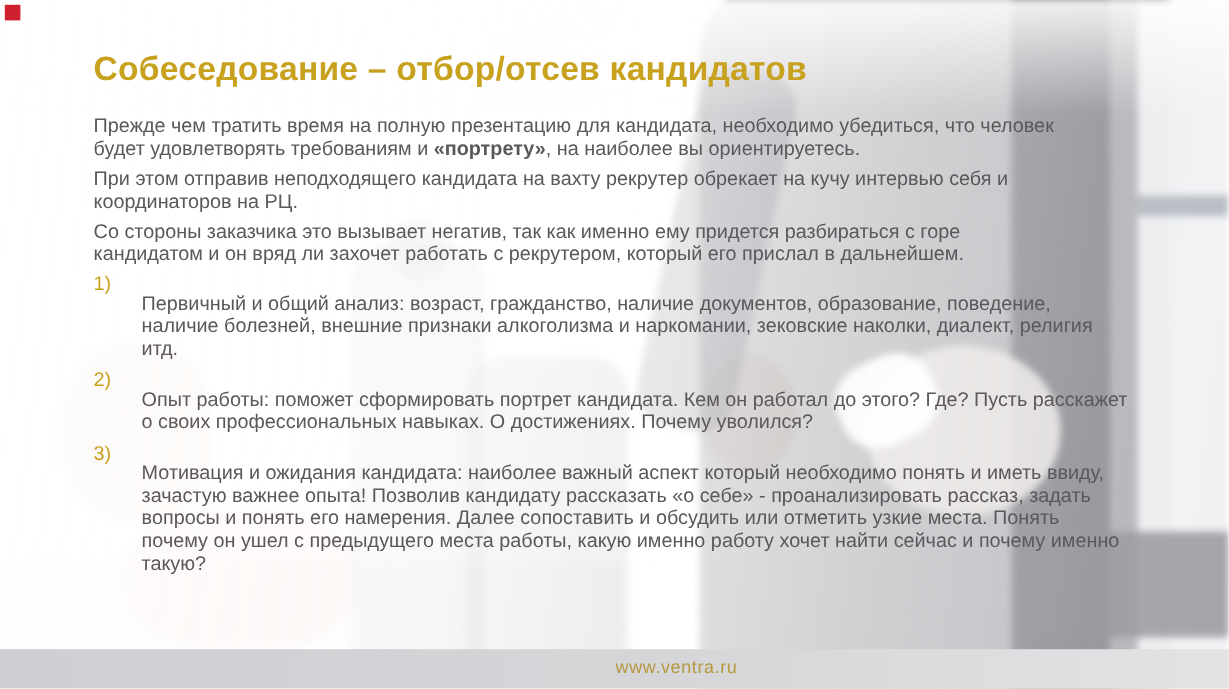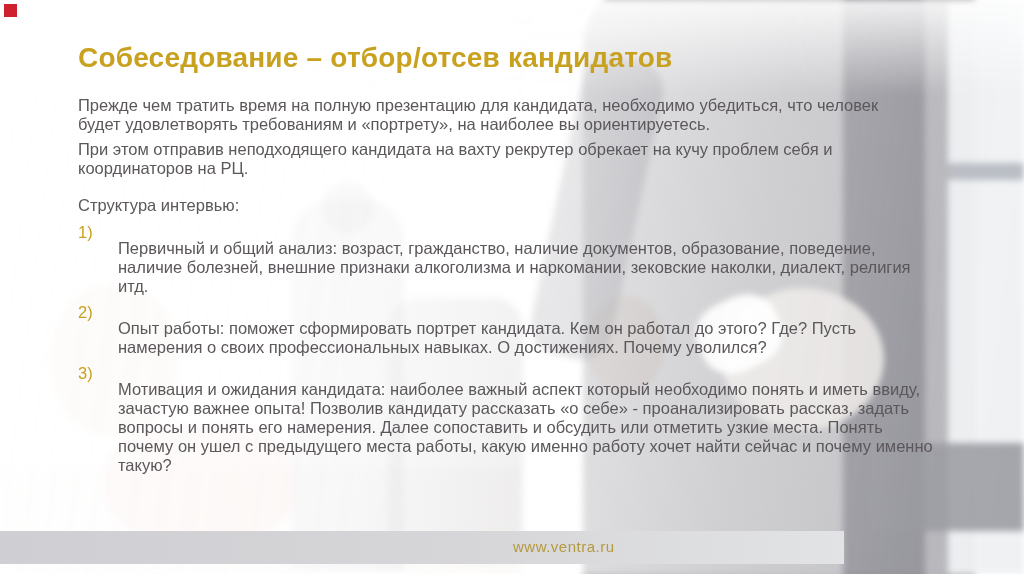--- a/index.html
+++ b/index.html
@@ -35,21 +35,21 @@
       rgba(255,255,255,.84) 38%,
       rgba(255,255,255,.55) 55%,
       rgba(255,255,255,.25) 72%,
       rgba(255,255,255,.06) 88%,
       rgba(255,255,255,0) 100%);}
   .veil-top{left:0;top:0;width:1024px;height:95px;
     background:linear-gradient(180deg,rgba(255,255,255,.85),rgba(255,255,255,0));}
 
   
   .bottom-bar{
-    position:absolute;left:0;bottom:10px;width:844px;height:33px;z-index:2;
+    position:absolute;left:0;bottom:0;width:1024px;height:33px;z-index:2;
     background:linear-gradient(90deg,#cfcfd3 0%,#d6d6d9 55%,#e2e3e5 100%);
   }
   .footer-url{
     position:absolute;left:513px;top:7px;
     font-size:15px;color:#b5993f;letter-spacing:.5px;
   }
 
   
   .corner-marker{
     position:absolute;left:4px;top:4px;width:13px;height:13px;
@@ -61,21 +61,21 @@
   .slide-title{
     position:absolute;left:78px;top:42px;
     font-size:28px;font-weight:bold;color:#c8a11f;
     letter-spacing:.2px;white-space:nowrap;
   }
   .body-block{
     position:absolute;left:78px;top:96px;width:862px;
     font-size:16.5px;line-height:19px;color:#5b575b;
   }
   .body-block p{margin:0 0 6px 0;width:806px;}
-  .bold-seg{font-weight:normal;}
+  .bold-seg{font-weight:bold;}
   .structure-heading{margin:18px 0 8px 0 !important;}
   .num-list{margin:0;}
   .num-item{display:flex;margin:0 0 7px 0;}
   .num-item .num{
     width:40px;flex:0 0 40px;color:#c8a11f;
   }
   .num-item .txt{flex:1;margin-top:16px;}
 </style>
 </head>
 <body>
@@ -110,34 +110,34 @@
   <div class="corner-marker"></div>
 
   <div class="content-layer">
 
     <div class="slide-title">Собеседование – отбор/отсев кандидатов</div>
 
     <div class="body-block">
 
       <p><span>Прежде чем тратить время на полную презентацию для кандидата, необходимо убедиться, что человек будет удовлетворять требованиям и </span><span class="bold-seg">«портрету»</span><span>, на наиболее вы ориентируетесь.</span></p>
 
-      <p>При этом отправив неподходящего кандидата на вахту рекрутер обрекает на кучу проблем себя и координаторов на РЦ.</p>
+      <p>При этом отправив неподходящего кандидата на вахту рекрутер обрекает на кучу интервью себя и координаторов на РЦ.</p>
 
 
+      <p>Со стороны заказчика это вызывает негатив, так как именно ему придется разбираться с горе кандидатом и он вряд ли захочет работать с рекрутером, который его прислал в дальнейшем.</p>
 
-      <p class="structure-heading">Структура интервью:</p>
 
       <div class="num-list">
         <div class="num-item">
           <span class="num">1)</span>
           <span class="txt">Первичный и общий анализ: возраст, гражданство, наличие документов, образование, поведение, наличие болезней, внешние признаки алкоголизма и наркомании, зековские наколки, диалект, религия итд.</span>
         </div>
         <div class="num-item">
           <span class="num">2)</span>
-          <span class="txt">Опыт работы: поможет сформировать портрет кандидата. Кем он работал до этого? Где? Пусть намерения о своих профессиональных навыках. О достижениях. Почему уволился?</span>
+          <span class="txt">Опыт работы: поможет сформировать портрет кандидата. Кем он работал до этого? Где? Пусть расскажет о своих профессиональных навыках. О достижениях. Почему уволился?</span>
         </div>
         <div class="num-item">
           <span class="num">3)</span>
           <span class="txt">Мотивация и ожидания кандидата: наиболее важный аспект который необходимо понять и иметь ввиду, зачастую важнее опыта! Позволив кандидату рассказать «о себе» - проанализировать рассказ, задать вопросы и понять его намерения. Далее сопоставить и обсудить или отметить узкие места. Понять почему он ушел с предыдущего места работы, какую именно работу хочет найти сейчас и почему именно такую?</span>
         </div>
       </div>
 
     </div>
   </div>
 

